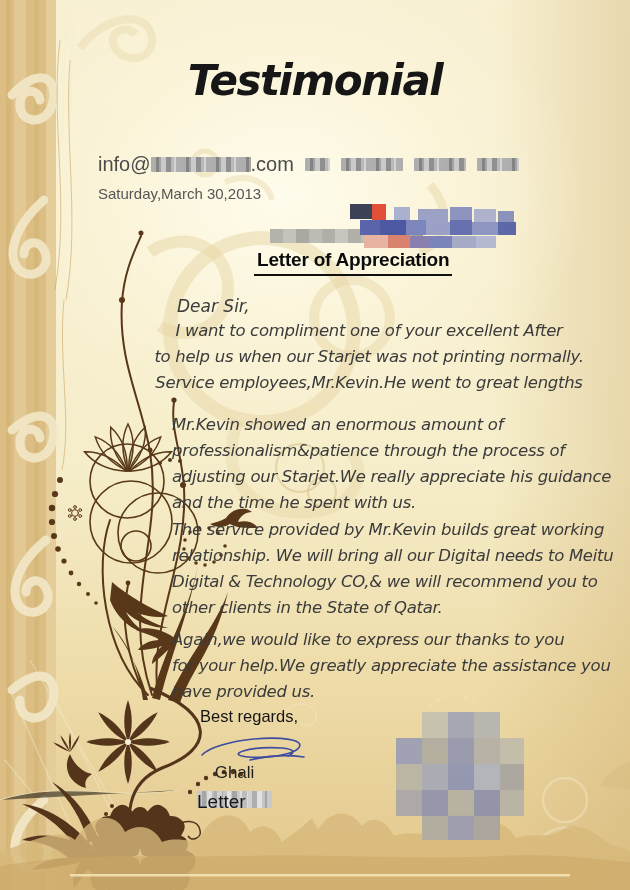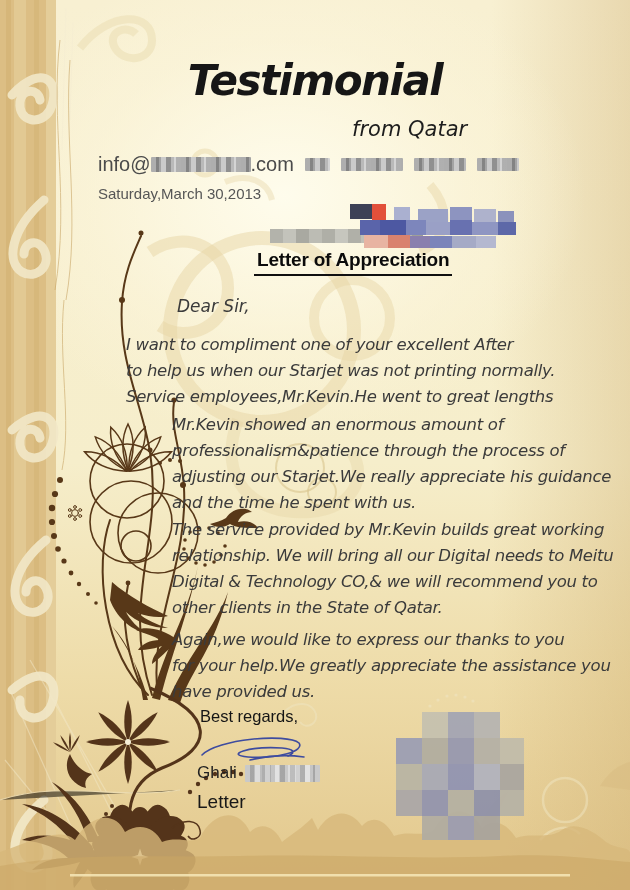--- a/index.html
+++ b/index.html
@@ -16,26 +16,26 @@
   .title{top:56px;left:0;width:630px;text-align:center;font-family:"DejaVu Sans",sans-serif;font-style:italic;font-weight:600;font-size:42px;letter-spacing:-1.5px;color:#161616;}
   .subtitle{top:117px;left:352px;font-family:"DejaVu Sans",sans-serif;font-style:italic;font-weight:500;font-size:21px;color:#1d1d1d;}
   .contact{top:153px;left:98px;display:flex;align-items:center;font-size:20px;color:#4b4b4b;justify-content:flex-end;}
   .contact .gap{width:11px;}
   .date{top:185px;left:98px;font-size:15px;color:#565656;}
   .heading{top:249px;left:254px;font-weight:bold;font-size:19px;letter-spacing:-0.2px;color:#0b0b0b;border-bottom:2.5px solid #101010;padding:0 3px 3px 3px;}
   .salutation{top:296px;left:177px;}
   .hand, .para{font-family:"DejaVu Sans",sans-serif;font-style:italic;color:#3b3b3b;}
   .hand{font-size:17px;}
   .para{font-size:16.5px;line-height:26px;letter-spacing:-0.3px;}
-  .p1{top:332px;left:126px;width:486px;}
+  .p1{top:318px;left:126px;width:486px;text-align:center;}
   .p2{top:412px;left:172px;width:470px;}
   .p3{top:517px;left:172px;width:475px;}
   .p4{top:627px;left:172px;width:475px;}
   .closing{top:707px;left:200px;font-size:16.5px;color:#151515;}
-  .name-row{top:763px;left:197px;display:flex;align-items:center;gap:8px;font-size:17px;color:#222;}
+  .name-row{top:763px;left:197px;display:flex;align-items:center;gap:8px;font-size:17px;color:#222;flex-direction:column;}
   .manager{top:791px;left:197px;font-size:19px;color:#181818;}
   .redact{display:inline-block;border-radius:1px;
     background-image:
       repeating-linear-gradient(90deg, rgba(255,255,255,.28) 0 5px, rgba(70,70,70,.16) 5px 10px),
       repeating-linear-gradient(90deg, #8f8f8f 0 8px, #b6b6b6 8px 15px, #9e9e9e 15px 23px, #c4c4c4 23px 30px);}
   .redact.light{background-image:
       repeating-linear-gradient(90deg, rgba(255,255,255,.3) 0 5px, rgba(90,90,90,.14) 5px 10px),
       repeating-linear-gradient(90deg, #b2b2b2 0 9px, #cdcdcd 9px 17px, #bcbcbc 17px 26px, #d6d6d6 26px 34px);}
 </style>
 </head>
@@ -297,21 +297,20 @@
         <rect x="78" y="80" width="26" height="26" fill="#8d90aa"></rect>
         <rect x="104" y="80" width="24" height="26" fill="#b6b2a6"></rect>
       <rect x="26" y="106" width="26" height="24" fill="#b0aca2"></rect>
         <rect x="52" y="106" width="26" height="24" fill="#9a9cb2"></rect>
         <rect x="78" y="106" width="26" height="24" fill="#a8a49e"></rect>
     </g>
   </svg>
 
   <div class="content">
     <div class="abs title">Testimonial</div>
-    <div class="abs subtitle">from Qatar</div>
 
     <div class="abs contact">
       <span>info@</span>
       <span class="redact" style="width:100px;height:15px;"></span>
       <span>.com</span>
       <span class="gap"></span>
       <span class="redact" style="width:25px;height:13px;"></span>
       <span class="gap"></span>
       <span class="redact" style="width:62px;height:13px;"></span>
       <span class="gap"></span>

